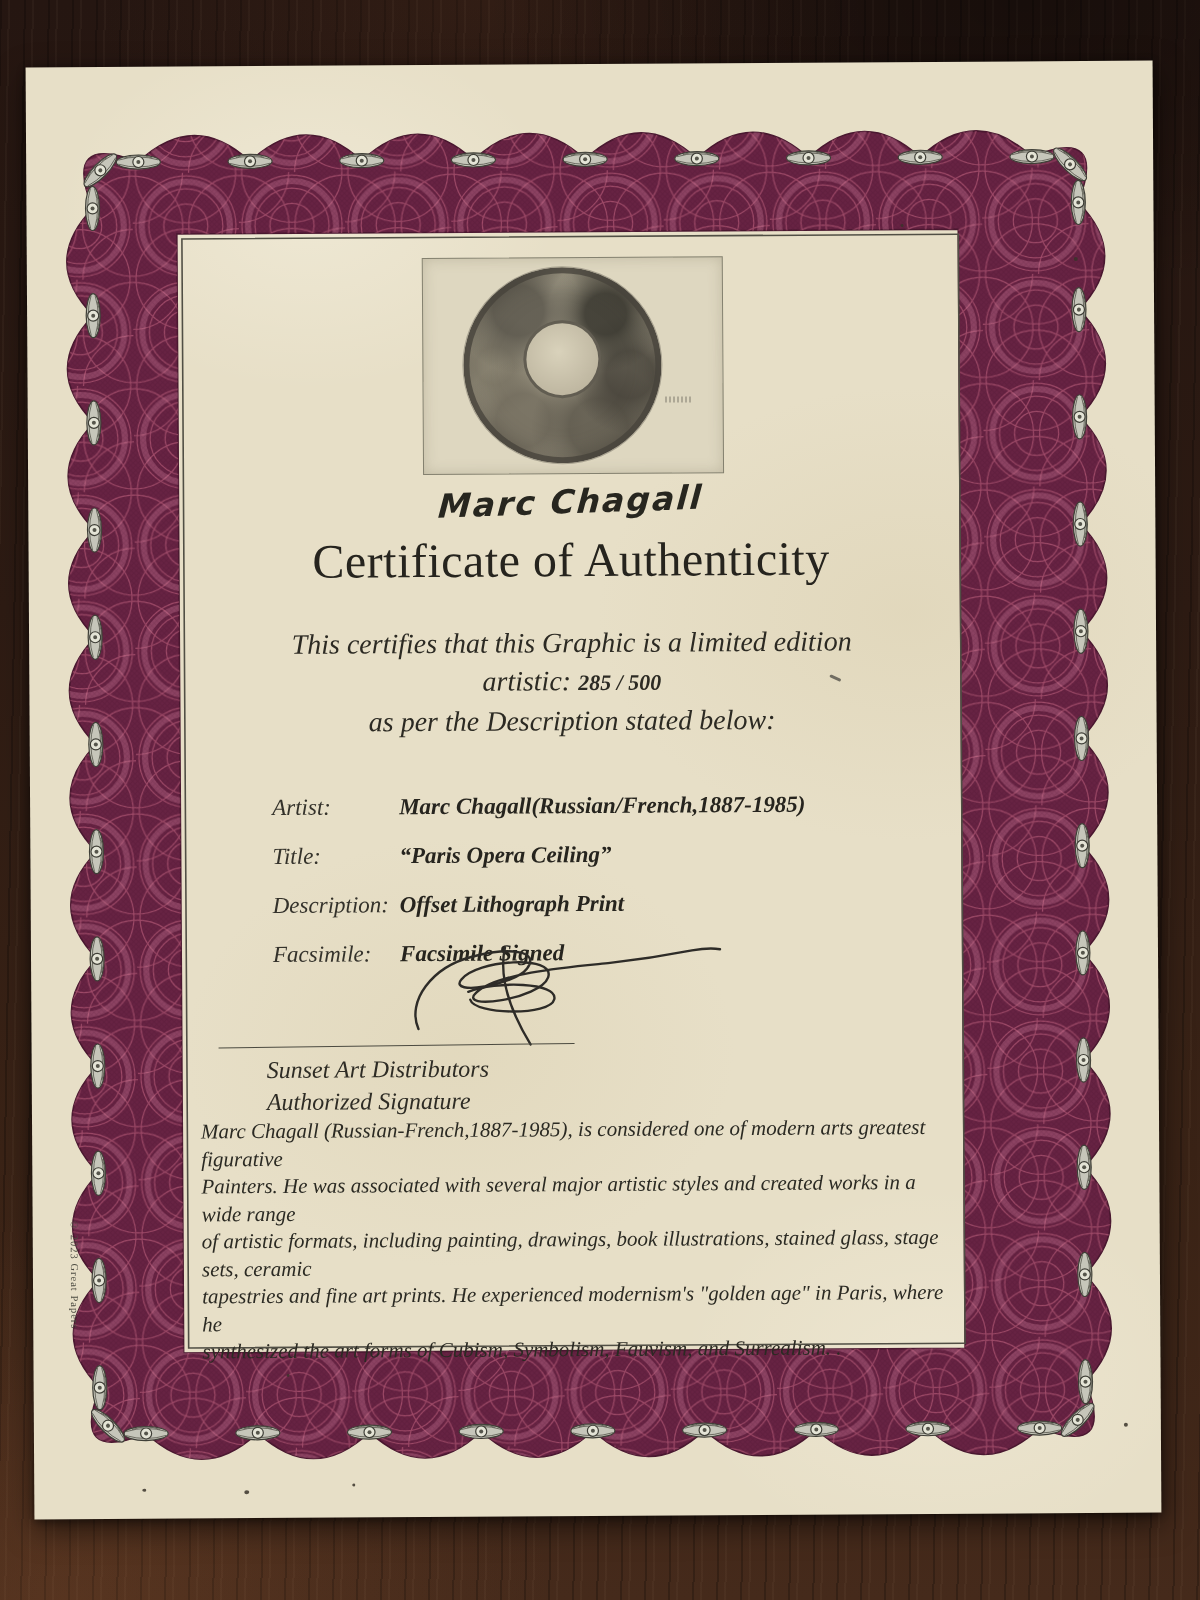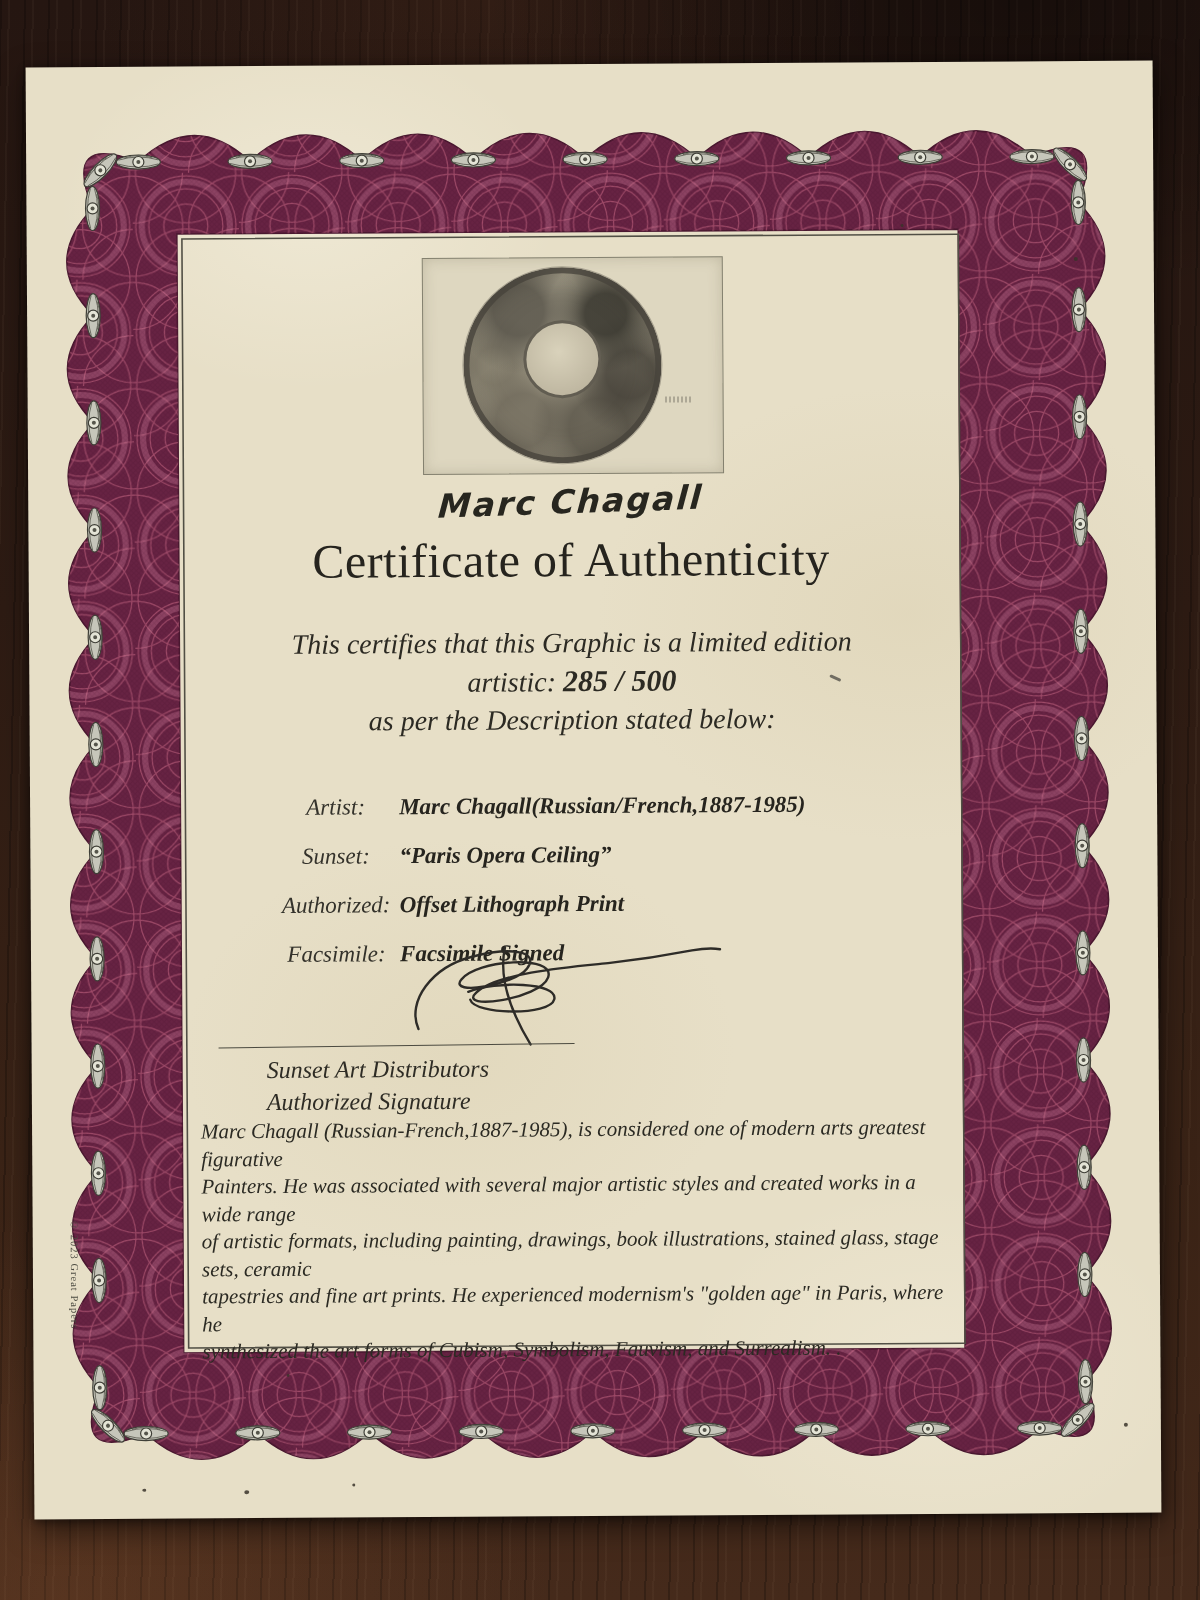--- a/index.html
+++ b/index.html
@@ -56,26 +56,26 @@
     font-family:"DejaVu Sans", sans-serif;font-style:italic;font-weight:700;
     font-size:33px;letter-spacing:2px;color:#27261f;
     transform:rotate(-1.6deg) skewX(-6deg);
   }
   .title{
     position:absolute;left:0;top:296px;width:100%;margin:0;text-align:center;
     font-size:48px;font-weight:400;letter-spacing:.5px;color:#26241e;
   }
   .statement{position:absolute;left:0;top:388px;width:100%;text-align:center;
     font-style:italic;font-size:28px;line-height:38px;color:#2c2a23;}
-  .statement .num{font-weight:700;font-size:30px;}
+  .statement .num{font-weight:700;font-size:22px;}
   .stray-tick{position:absolute;left:645px;top:442px;width:12px;height:3px;background:#55524a;
     border-radius:2px;transform:rotate(24deg);opacity:.8;}
   .fields{position:absolute;left:87px;top:556px;font-size:23px;}
   .field-row{margin-bottom:21px;line-height:28px;}
-  .flabel{display:inline-block;width:127px;font-style:italic;color:#34322b;text-align:center;}
+  .flabel{display:inline-block;width:127px;font-style:italic;color:#34322b;}
   .fvalue{font-style:italic;font-weight:700;color:#26241e;}
   .scribble{position:absolute;left:60px;top:702px;width:480px;height:112px;}
   .sig-line{position:absolute;left:32px;top:808px;width:356px;border-top:1.6px solid #4b4a40;
     transform:rotate(-0.4deg);}
   .issuer{position:absolute;left:80px;top:816px;font-style:italic;font-size:24px;line-height:32px;color:#2e2c25;}
   .bio{position:absolute;left:14px;top:880px;width:752px;font-style:italic;font-size:21px;
     line-height:27.5px;color:#2b2a23;}
   .edge-text{
     position:absolute;left:36px;top:1152px;height:170px;
     writing-mode:vertical-rl;font-size:10.5px;letter-spacing:1px;color:#4c4b41;
@@ -187,24 +187,24 @@
       <div><span>artistic: </span><span class="num">285 / 500</span></div>
       <div>as per the Description stated below:</div>
     </div>
     <div class="stray-tick"></div>
 
     <div class="fields">
       <div class="field-row">
         <span class="flabel">Artist:</span><span class="fvalue">Marc Chagall(Russian/French,1887-1985)</span>
       </div>
       <div class="field-row">
-        <span class="flabel">Sunset:</span><span class="fvalue">“Paris Opera Ceiling”</span>
-      </div>
-      <div class="field-row">
-        <span class="flabel">Authorized:</span><span class="fvalue">Offset Lithograph Print</span>
+        <span class="flabel">Title:</span><span class="fvalue">“Paris Opera Ceiling”</span>
+      </div>
+      <div class="field-row">
+        <span class="flabel">Description:</span><span class="fvalue">Offset Lithograph Print</span>
       </div>
       <div class="field-row">
         <span class="flabel">Facsimile:</span><span class="fvalue">Facsimile Signed</span>
       </div>
     </div>
 
     <svg class="scribble" viewBox="0 0 480 112">
       <g fill="none" stroke="#2e2c28" stroke-width="2.4" stroke-linecap="round">
         <path d="M172 90 C 160 62, 186 28, 226 18 C 266 8, 294 13, 281 30 C 268 47, 202 57, 215 41 C 230 21, 310 16, 302 39 C 294 61, 210 72, 230 54 C 252 33, 334 28, 364 25 C 402 21, 430 16, 446 13 C 458 11, 468 11, 474 12"></path>
         <path d="M259 9 C 252 40, 266 76, 284 106"></path>

